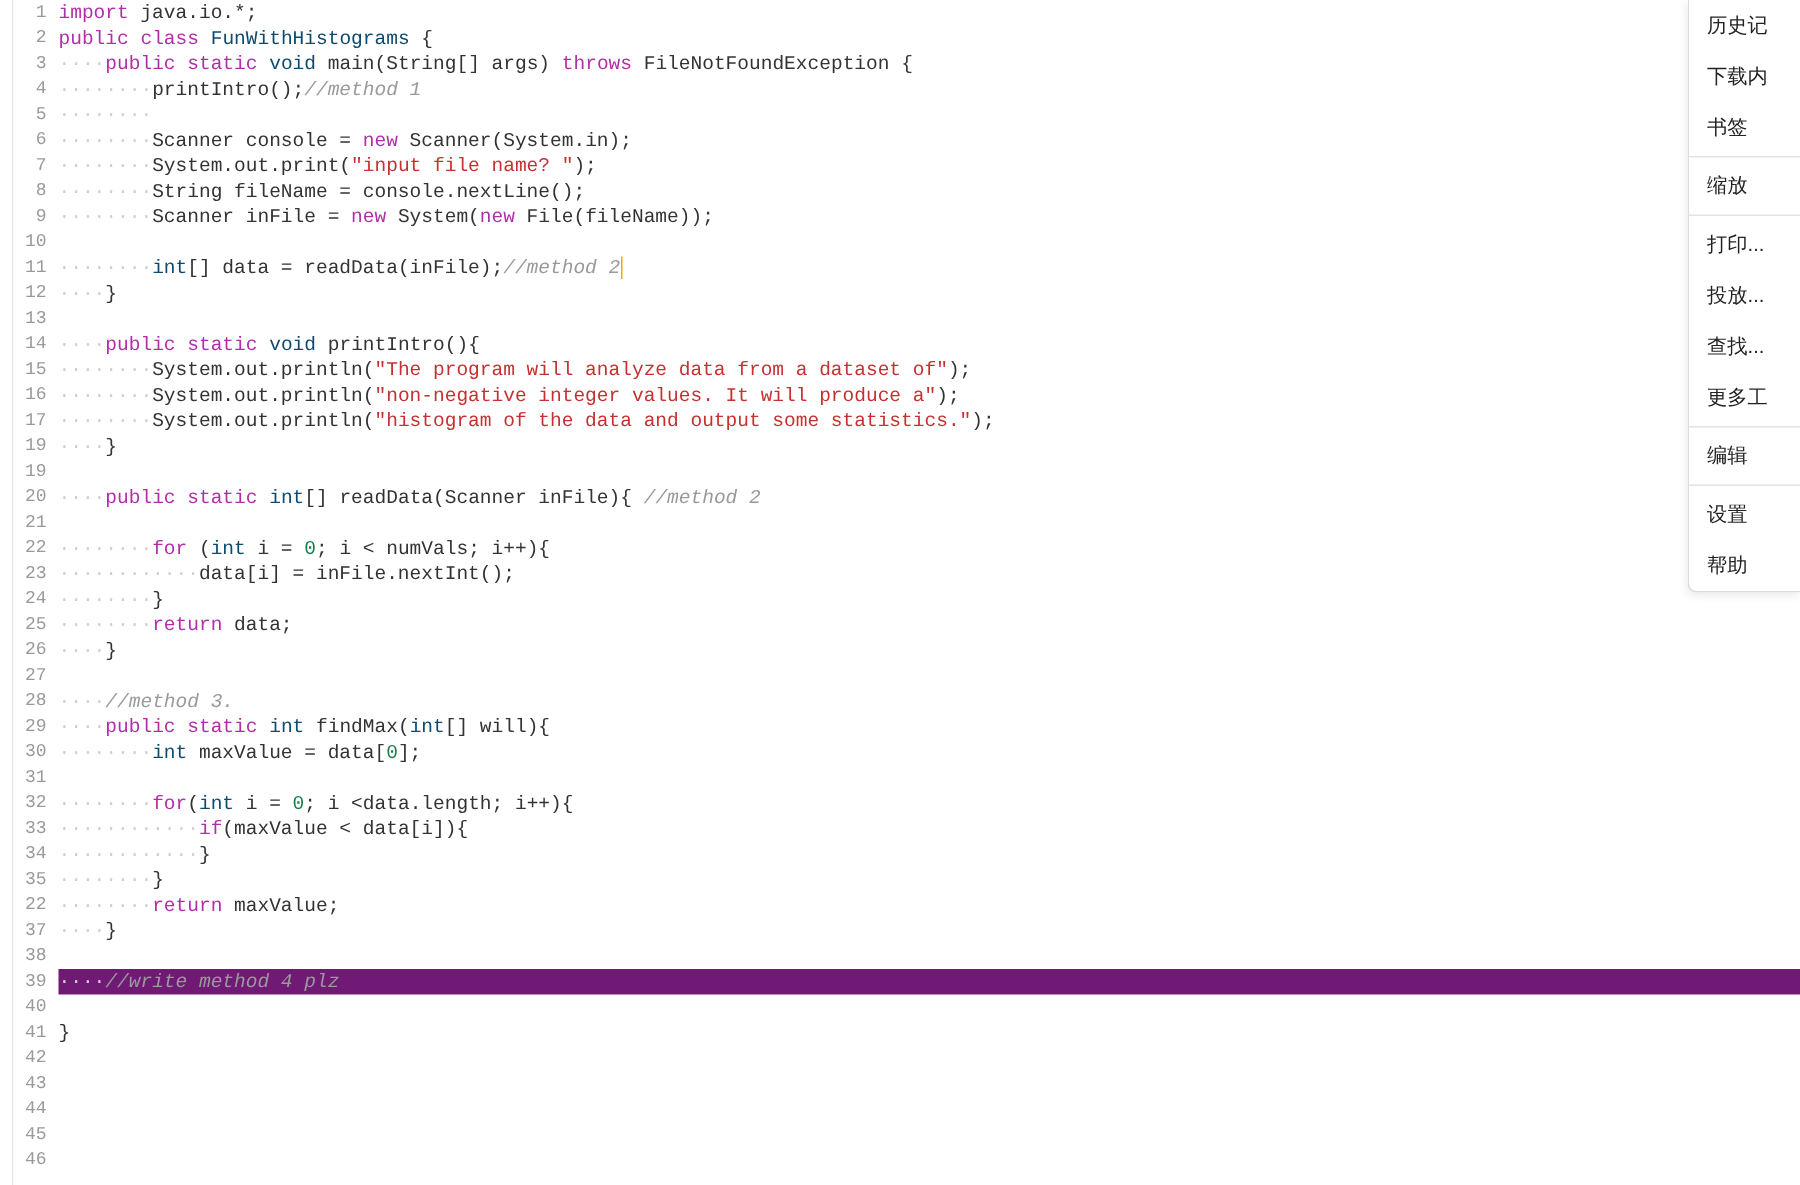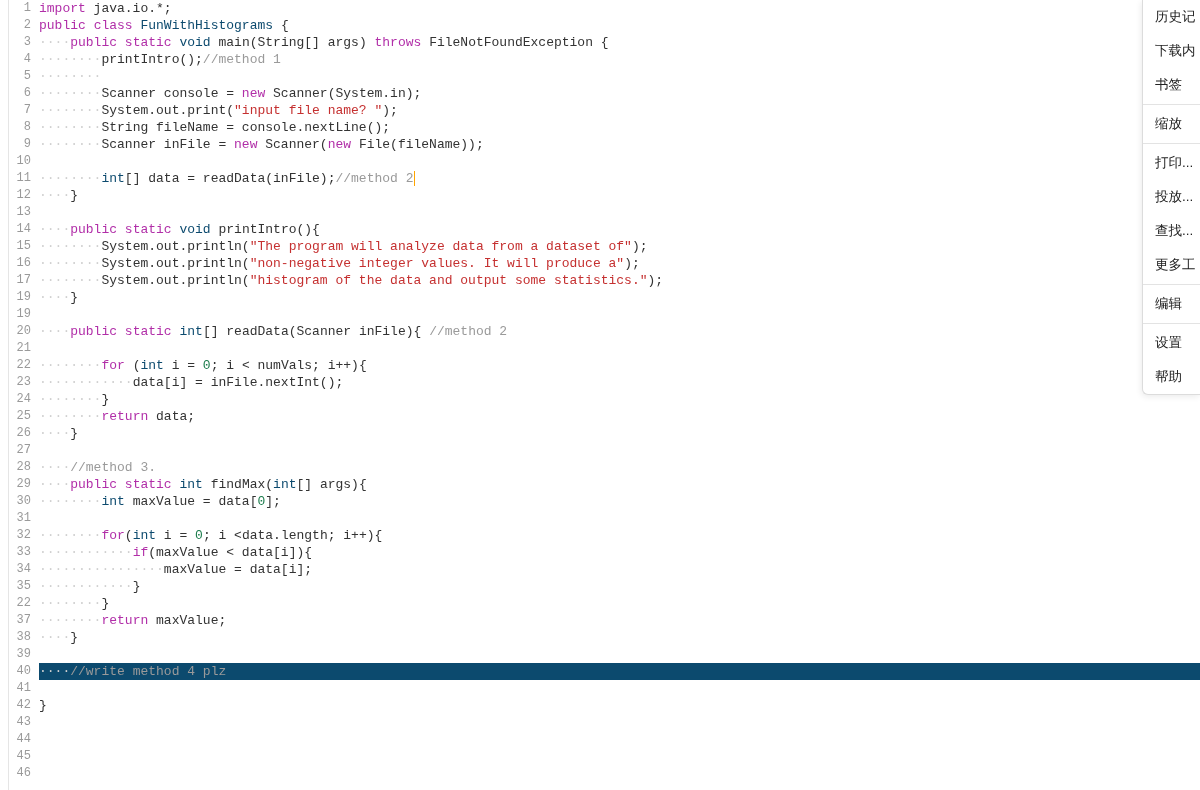--- a/index.html
+++ b/index.html
@@ -36,34 +36,34 @@
   flex: 1;
   position: relative;
 }
 .line {
   height: 17px;
   line-height: 17px;
   white-space: pre;
   position: relative;
 }
 .line.active {
-  background: #0c4a6e;
+  background: #701a75;
 }
 .dots { color: #d0d0d0; }
 .kw { color: #b12ea8; }   
 .kw2 { color: #0c4a6e; }
 .str { color: #c53030; }  
-.com { color: #9a9a9a; }  
+.com { color: #9a9a9a; font-style: italic; }  
 .num { color: #1c7d4d; }  
 .def { color: #333; }
 .context-menu {
   position: absolute;
   top: 0;
   right: 0;
-  width: 58px;
+  width: 75px;
   background: #fff;
   border: 1px solid #dcdcdc;
   border-right: none;
   border-top: none;
   border-radius: 0 0 0 6px;
   box-shadow: -1px 2px 6px rgba(0,0,0,0.08);
   font-family: -apple-system, "PingFang SC", "Microsoft YaHei", sans-serif;
   font-size: 13.5px;
   color: #222;
 }
@@ -141,46 +141,45 @@
     </div>
   <div class="code" id="code">
       <div class="line"><span class="kw">import</span><span class="def"> java.io.*;</span></div>
       <div class="line"><span class="kw">public</span><span class="def"> </span><span class="kw">class</span><span class="def"> </span><span class="kw2">FunWithHistograms</span><span class="def"> {</span></div>
       <div class="line"><span class="dots">····</span><span class="kw">public</span><span class="def"> </span><span class="kw">static</span><span class="def"> </span><span class="kw2">void</span><span class="def"> main(String[] args) </span><span class="kw">throws</span><span class="def"> FileNotFoundException {</span></div>
       <div class="line"><span class="dots">········</span><span class="def">printIntro();</span><span class="com">//method 1</span></div>
       <div class="line"><span class="dots">········</span></div>
       <div class="line"><span class="dots">········</span><span class="def">Scanner console = </span><span class="kw">new</span><span class="def"> Scanner(System.in);</span></div>
       <div class="line"><span class="dots">········</span><span class="def">System.out.print(</span><span class="str">"input file name? "</span><span class="def">);</span></div>
       <div class="line"><span class="dots">········</span><span class="def">String fileName = console.nextLine();</span></div>
-      <div class="line"><span class="dots">········</span><span class="def">Scanner inFile = </span><span class="kw">new</span><span class="def"> Scanner(</span><span class="kw">new</span><span class="def"> File(fileName));</span></div>
+      <div class="line"><span class="dots">········</span><span class="def">Scanner inFile = </span><span class="kw">new</span><span class="def"> System(</span><span class="kw">new</span><span class="def"> File(fileName));</span></div>
       <div class="line"></div>
       <div class="line"><span class="dots">········</span><span class="kw2">int</span><span class="def">[] data = readData(inFile);</span><span class="com">//method 2</span><span class="cursor"></span></div>
       <div class="line"><span class="dots">····</span><span class="def">}</span></div>
       <div class="line"></div>
       <div class="line"><span class="dots">····</span><span class="kw">public</span><span class="def"> </span><span class="kw">static</span><span class="def"> </span><span class="kw2">void</span><span class="def"> printIntro(){</span></div>
       <div class="line"><span class="dots">········</span><span class="def">System.out.println(</span><span class="str">"The program will analyze data from a dataset of"</span><span class="def">);</span></div>
       <div class="line"><span class="dots">········</span><span class="def">System.out.println(</span><span class="str">"non-negative integer values. It will produce a"</span><span class="def">);</span></div>
       <div class="line"><span class="dots">········</span><span class="def">System.out.println(</span><span class="str">"histogram of the data and output some statistics."</span><span class="def">);</span></div>
       <div class="line"><span class="dots">····</span><span class="def">}</span></div>
       <div class="line"></div>
       <div class="line"><span class="dots">····</span><span class="kw">public</span><span class="def"> </span><span class="kw">static</span><span class="def"> </span><span class="kw2">int</span><span class="def">[] readData(Scanner inFile){ </span><span class="com">//method 2</span></div>
       <div class="line"></div>
       <div class="line"><span class="dots">········</span><span class="kw">for</span><span class="def"> (</span><span class="kw2">int</span><span class="def"> i = </span><span class="num">0</span><span class="def">; i &lt; numVals; i++){</span></div>
       <div class="line"><span class="dots">············</span><span class="def">data[i] = inFile.nextInt();</span></div>
       <div class="line"><span class="dots">········</span><span class="def">}</span></div>
       <div class="line"><span class="dots">········</span><span class="kw">return</span><span class="def"> data;</span></div>
       <div class="line"><span class="dots">····</span><span class="def">}</span></div>
       <div class="line"></div>
       <div class="line"><span class="dots">····</span><span class="com">//method 3.</span></div>
-      <div class="line"><span class="dots">····</span><span class="kw">public</span><span class="def"> </span><span class="kw">static</span><span class="def"> </span><span class="kw2">int</span><span class="def"> findMax(</span><span class="kw2">int</span><span class="def">[] args){</span></div>
+      <div class="line"><span class="dots">····</span><span class="kw">public</span><span class="def"> </span><span class="kw">static</span><span class="def"> </span><span class="kw2">int</span><span class="def"> findMax(</span><span class="kw2">int</span><span class="def">[] will){</span></div>
       <div class="line"><span class="dots">········</span><span class="kw2">int</span><span class="def"> maxValue = data[</span><span class="num">0</span><span class="def">];</span></div>
       <div class="line"></div>
       <div class="line"><span class="dots">········</span><span class="kw">for</span><span class="def">(</span><span class="kw2">int</span><span class="def"> i = </span><span class="num">0</span><span class="def">; i &lt;data.length; i++){</span></div>
       <div class="line"><span class="dots">············</span><span class="kw">if</span><span class="def">(maxValue &lt; data[i]){</span></div>
-      <div class="line"><span class="dots">················</span><span class="def">maxValue = data[i];</span></div>
       <div class="line"><span class="dots">············</span><span class="def">}</span></div>
       <div class="line"><span class="dots">········</span><span class="def">}</span></div>
       <div class="line"><span class="dots">········</span><span class="kw">return</span><span class="def"> maxValue;</span></div>
       <div class="line"><span class="dots">····</span><span class="def">}</span></div>
       <div class="line"></div>
       <div class="line active"><span class="dots">····</span><span class="com">//write method 4 plz</span></div>
       <div class="line"></div>
       <div class="line"><span class="def">}</span></div>
     </div>
 </div>

